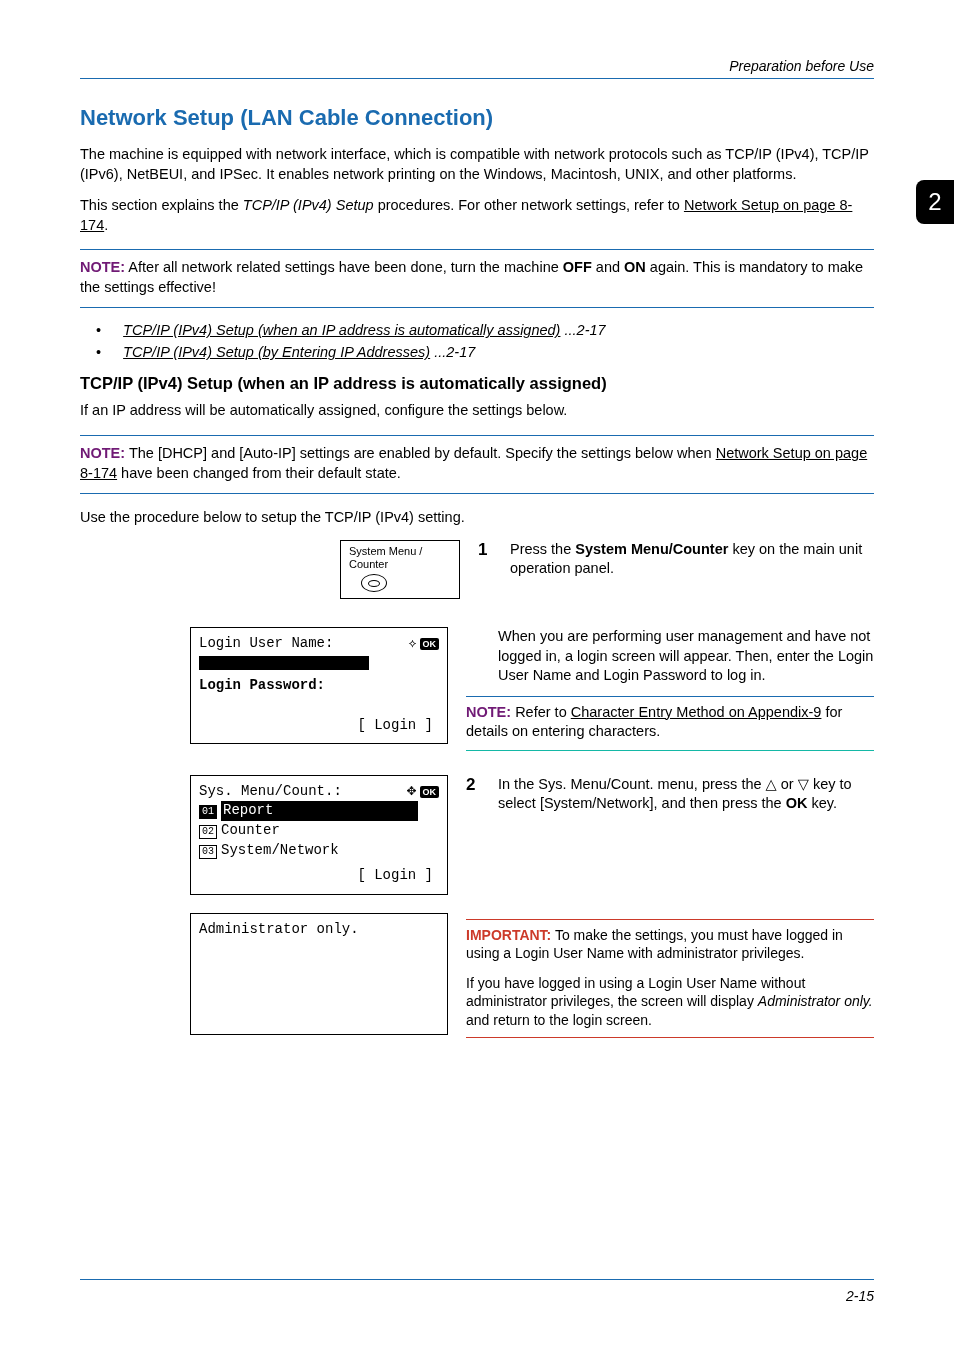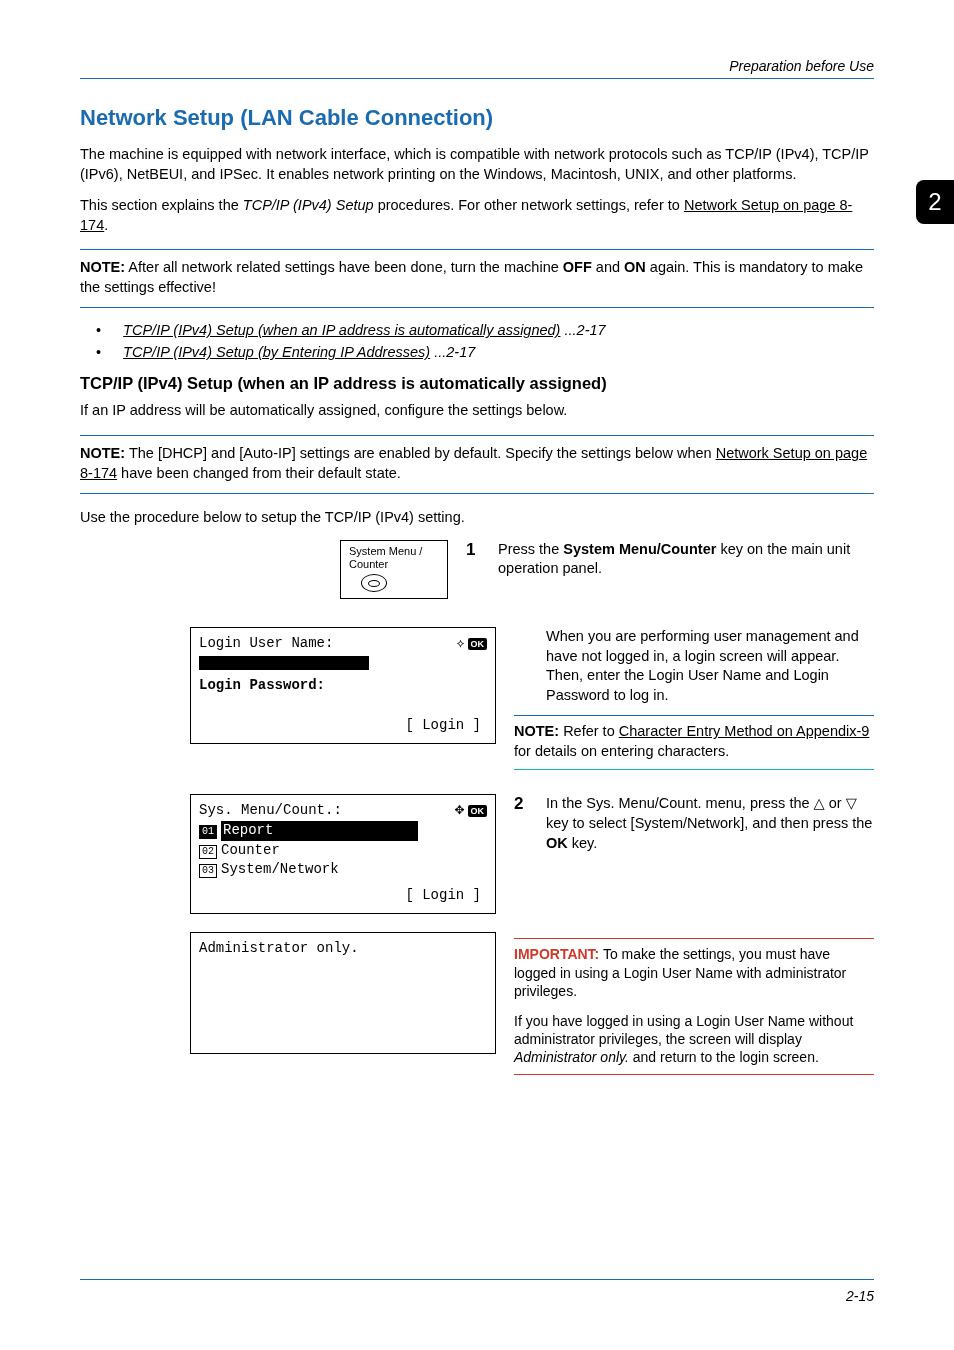--- a/index.html
+++ b/index.html
@@ -33,21 +33,21 @@
     line-height: 1.35;
     margin-bottom: 12px;
   }
   .note-block {
     border-top: 1px solid #1a6bb0;
     border-bottom: 1px solid #1a6bb0;
     padding: 8px 0 10px 0;
     margin: 14px 0;
     line-height: 1.35;
   }
-  .note-label { color: #000000; font-weight: bold; }
+  .note-label { color: #701a75; font-weight: bold; }
   .imp-label { color: #cc3a2a; font-weight: bold; }
   .link-list {
     list-style: none;
     margin: 6px 0 12px 16px;
   }
   .link-list li {
     margin-bottom: 6px;
   }
   .link-list li::before {
     content: "•";
@@ -86,21 +86,21 @@
     display: flex;
     flex-direction: column;
     gap: 22px;
     padding-left: 110px;
   }
   .right-col {
     flex: 1;
   }
   .screen-box {
     border: 1.2px solid #000;
-    width: 306px;
+    width: 258px;
     padding: 6px 8px 8px 8px;
     font-family: "Courier New", monospace;
     font-size: 14px;
     line-height: 1.4;
     position: relative;
     background: #fff;
   }
   .screen-title-row { display:flex; justify-content: space-between; align-items:center;}
   .ok-pill {
     background:#000; color:#fff; font-family:Arial; font-size:9px; font-weight:bold;
@@ -113,21 +113,21 @@
   .cursor-block {
     display:inline-block; width:120px; height:14px; background:#000; vertical-align:middle;
   }
   .screen-action { text-align:right; padding-right:6px; margin-top:6px;}
   .num-box {
     border:1px solid #000; font-family:"Courier New",monospace; font-size:10px;
     padding:0 2px; margin-right:4px; display:inline-block; line-height:12px;
   }
   .num-box.inv { background:#000; color:#fff; }
   .small-key-box {
-    border:1px solid #000; width:108px; padding:4px 6px 6px 8px;
+    border:1px solid #000; width:120px; padding:4px 6px 6px 8px;
     font-family: Arial; font-size:11px; line-height:1.2;
     margin-left:150px;
   }
   .small-key-circle {
     width:26px; height:18px; border:1px solid #000; border-radius:50%;
     display:flex; align-items:center; justify-content:center; margin-top:3px; margin-left:12px;
   }
   .tiny-oval { width:12px; height:7px; border:1px solid #000; border-radius:50%; }
   .step-row { display:flex; gap:16px; margin-bottom:4px; }
   .step-num { font-weight:bold; font-size:17px; flex:0 0 16px;}

